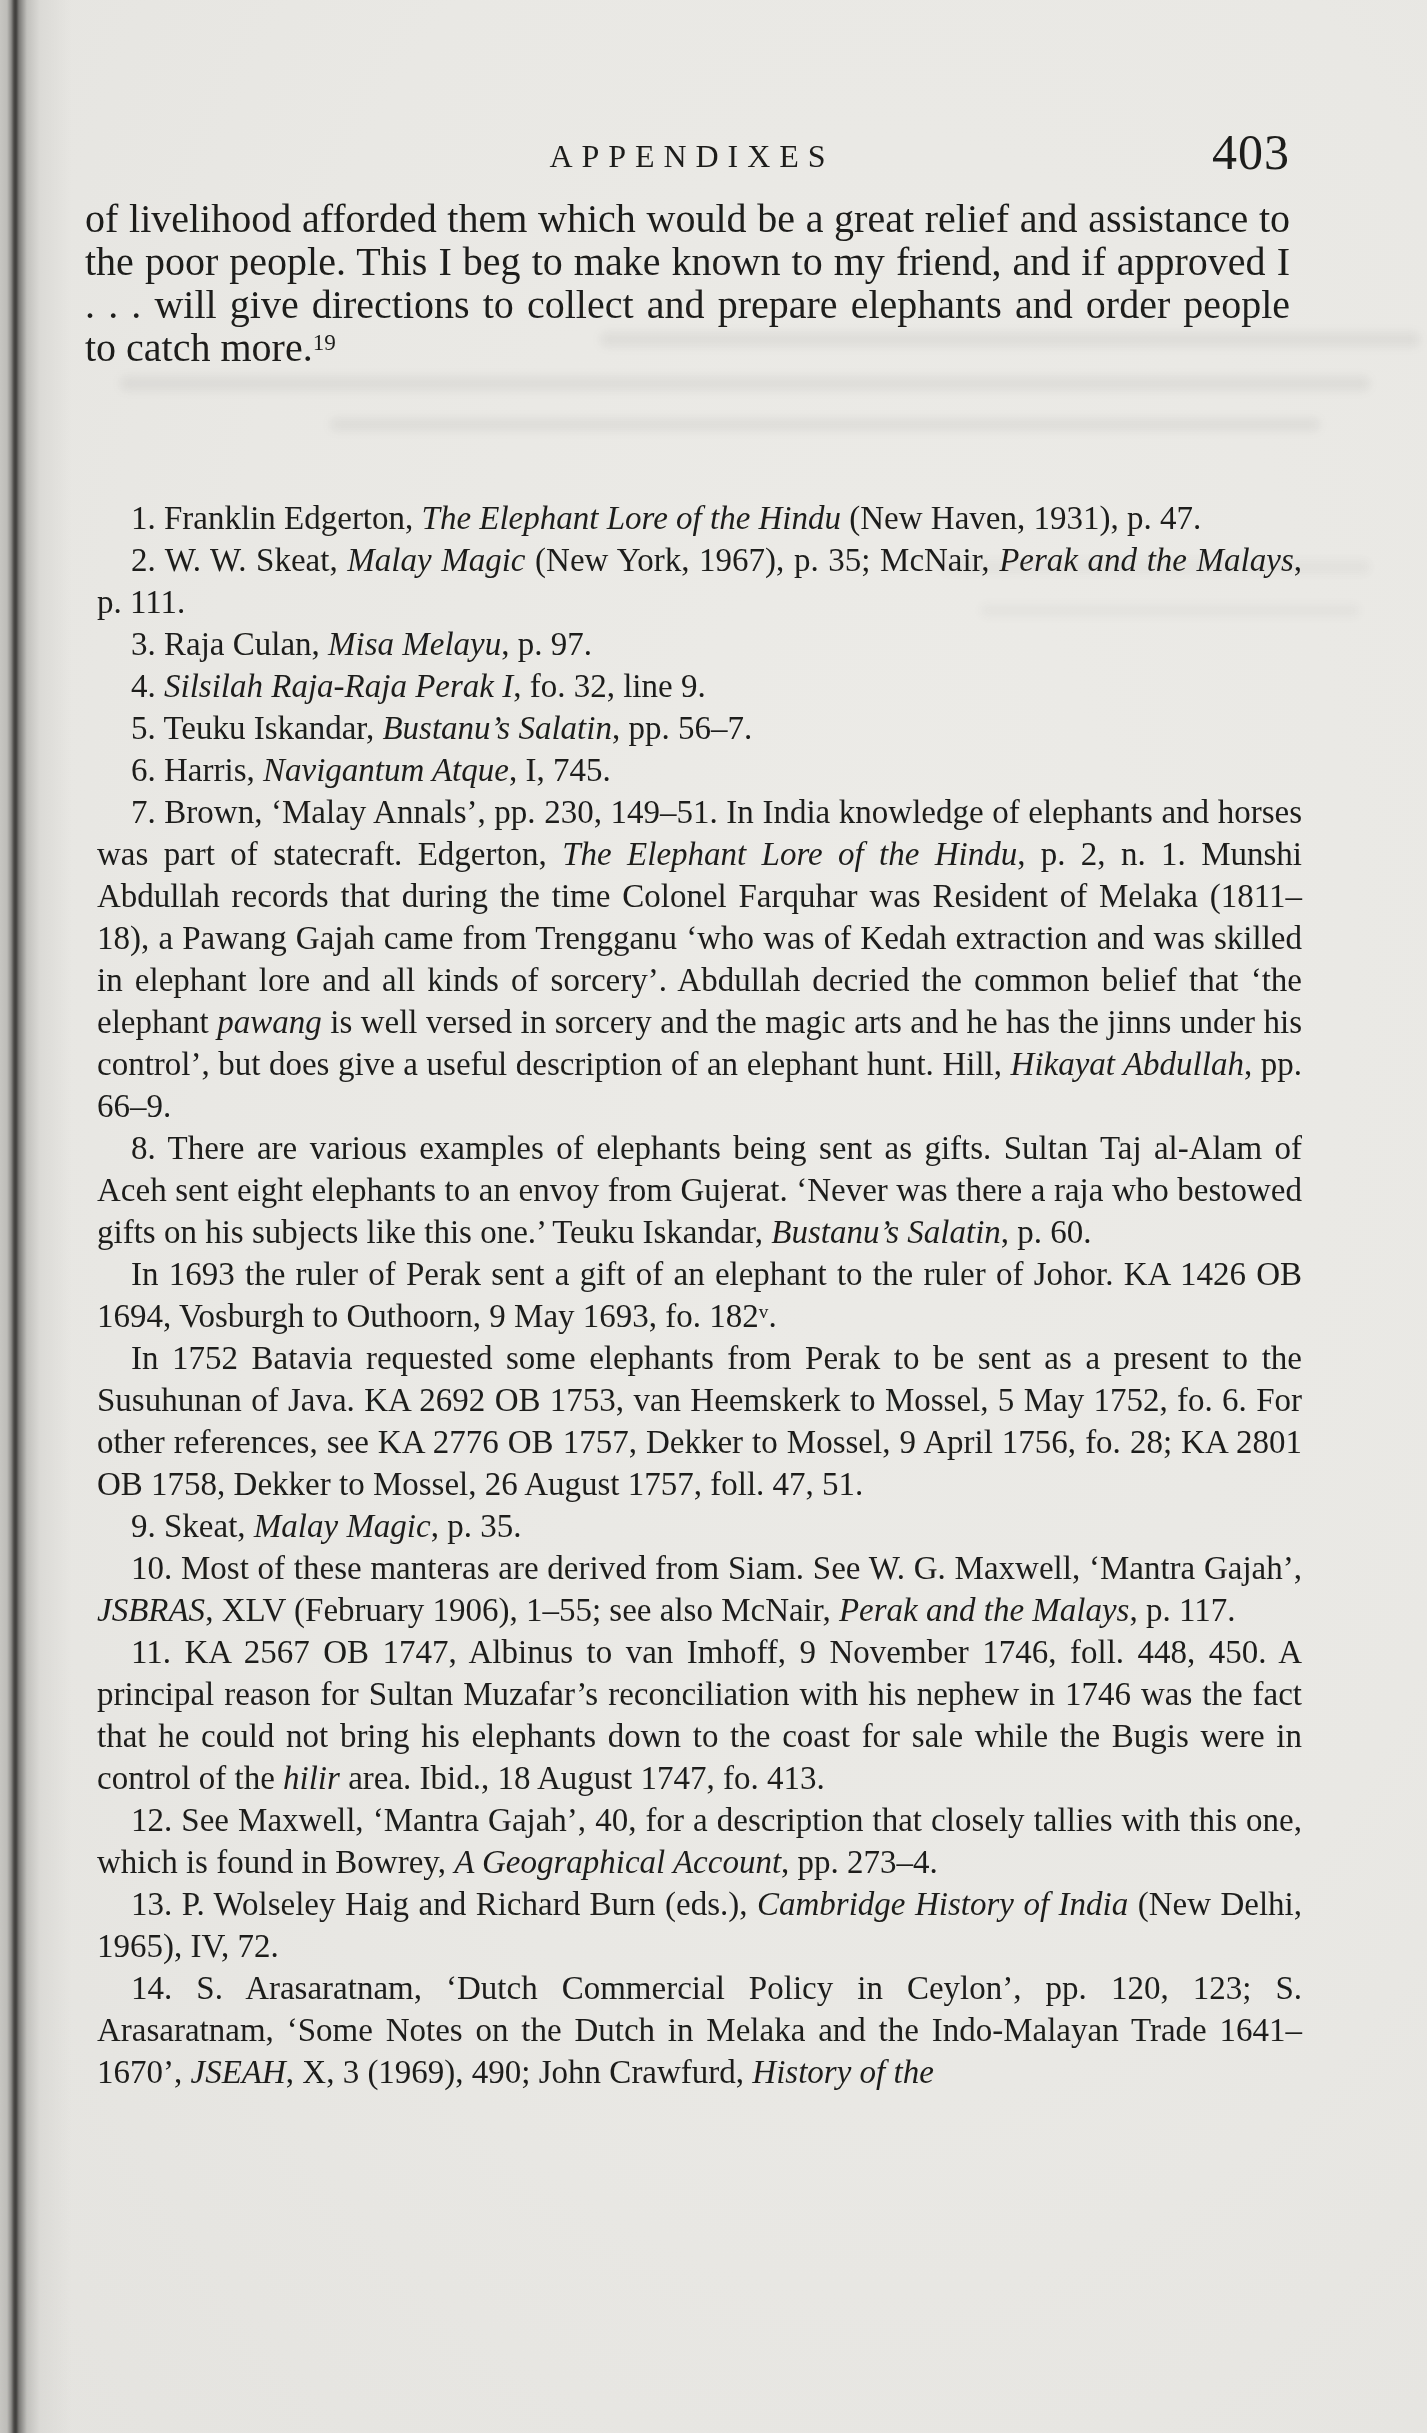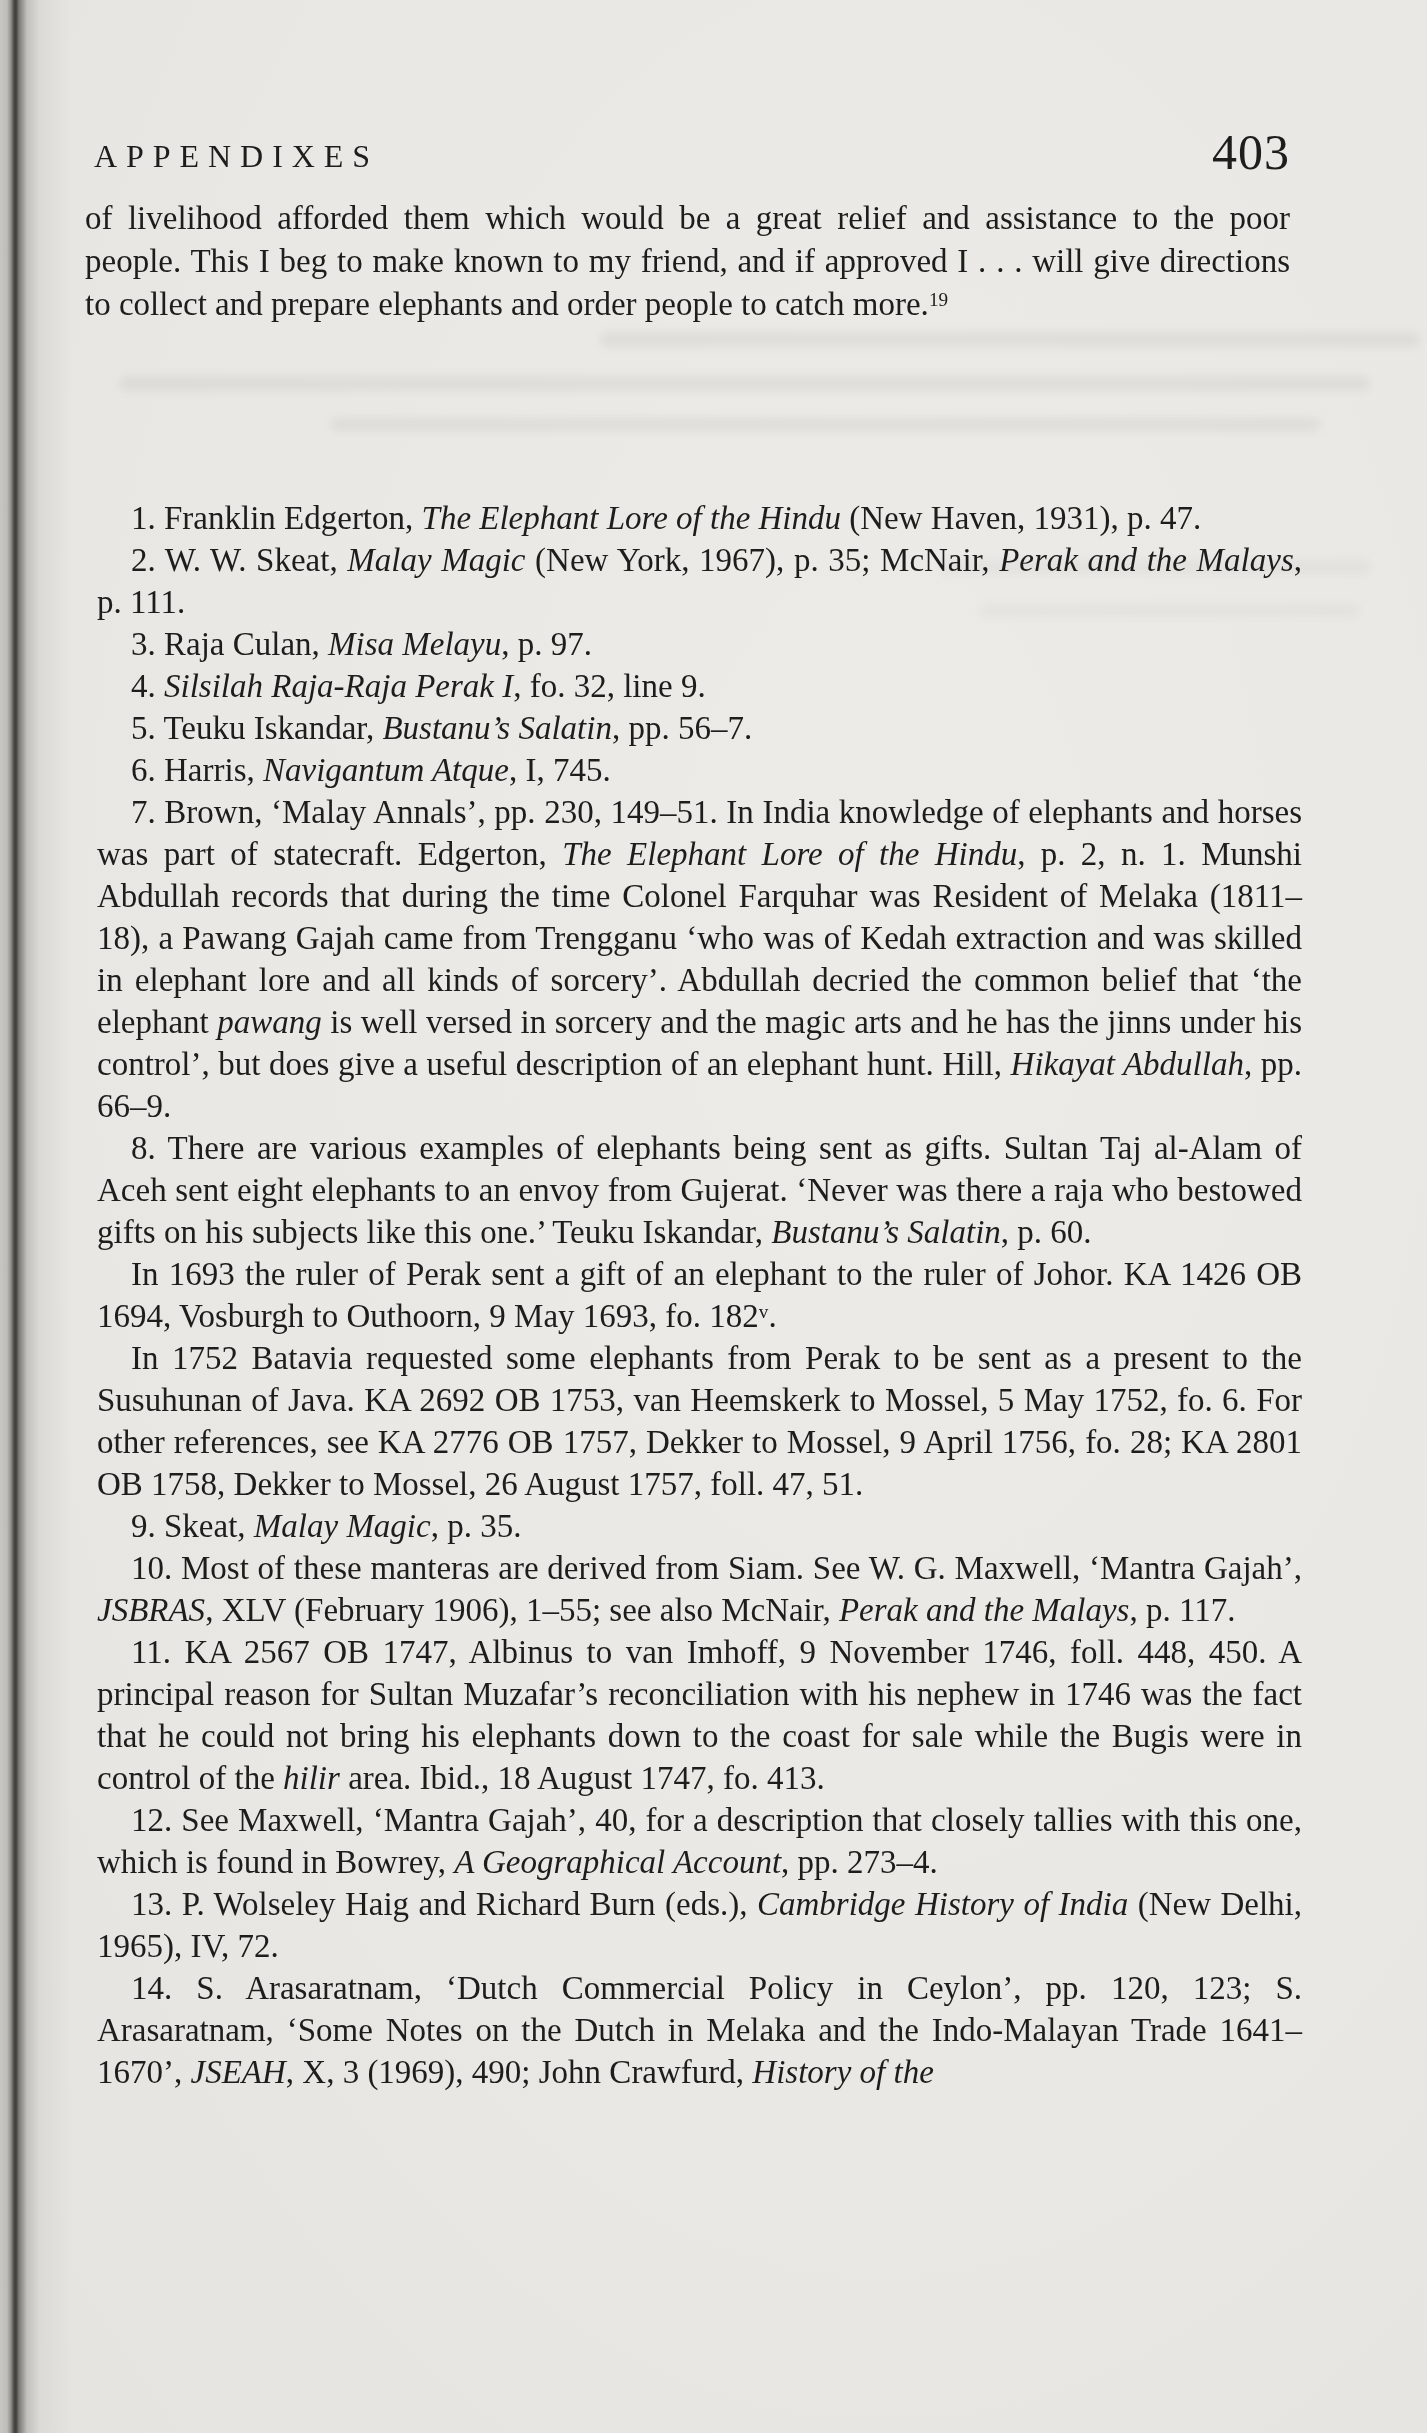--- a/index.html
+++ b/index.html
@@ -23,31 +23,31 @@
       #3f3e3c 16px, #7b7a77 19px, #c2c1bd 27px, #dbdad6 40px,
       rgba(233,232,228,0) 72px);
   }
   .content {
     position:absolute; left:85px; top:0; width:1205px;
   }
   .running-head {
     position:absolute; top:136px; left:0; right:0; height:48px;
   }
   .head-title {
-    display:block; text-align:left;
+    display:block; text-align:center;
     font-size:32px; letter-spacing:0.28em; line-height:40px;
     padding-left:0.28em; 
   }
   .page-num {
     position:absolute; right:0; top:-7px;
     font-size:50px; line-height:46px; letter-spacing:1px;margin-left:13px;
   }
   .intro {
     position:absolute; top:197px; left:0; width:100%;
-    font-size:33px; line-height:43px;
+    font-size:40px; line-height:43px;
     text-align:justify;
   }
   .notes {
     position:absolute; top:497px; left:12px; width:100%;
     font-size:33px; line-height:42px;
     text-align:justify;
   }
   .notes p.note { text-indent:34px; margin:0; }
   em { font-style:italic; }
   sup {

